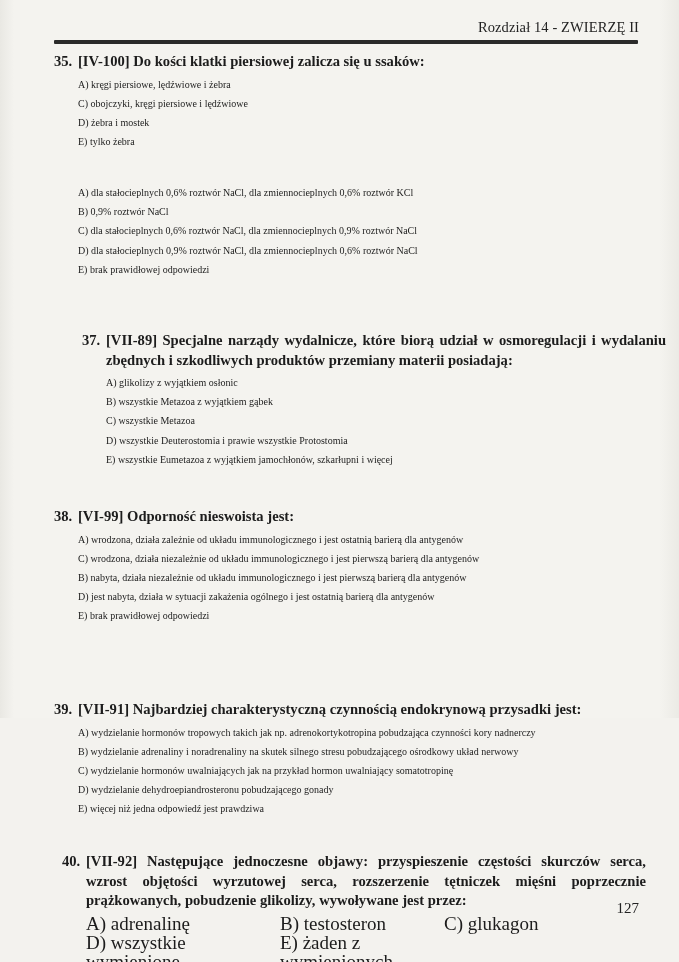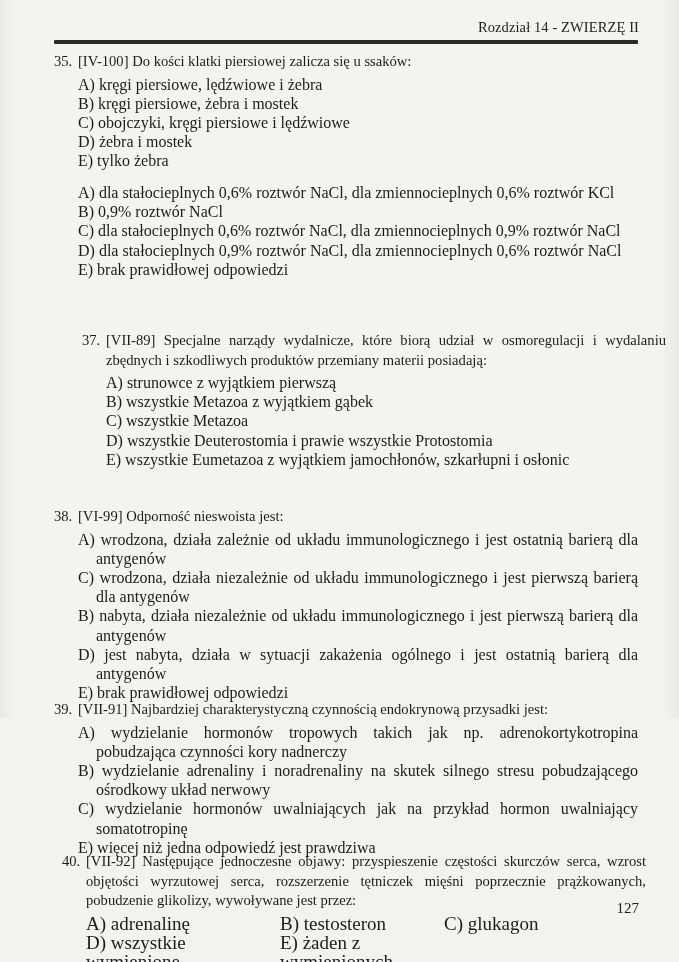--- a/index.html
+++ b/index.html
@@ -41,34 +41,34 @@
     .content {
       position: absolute;
       left: 54px;
       top: 52px;
       width: 584px;
     }
     .question {
       margin-bottom: 10px;
     }
     .q-stem {
-      font-weight: normal;
+      font-weight: bold;
       font-size: 14.6px;
       line-height: 19.5px;
       text-align: justify;
       padding-left: 24px;
       text-indent: -24px;
       margin-bottom: 3px;
     }
     .q-num { display: inline-block; width: 24px; text-indent: 0; }
     .options {
       padding-left: 24px;
     }
     .option {
-      font-size: 16px;
+      font-size: 10px;
       line-height: 19.2px;
       text-align: justify;
       padding-left: 18px;
       text-indent: -18px;
     }
     .grid-options {
       padding-left: 24px;
       display: grid;
       grid-template-columns: 194px 164px 160px;
       font-size: 19px;
@@ -96,65 +96,65 @@
 
   <div class="running-head">Rozdział 14 - ZWIERZĘ II</div>
   <div class="head-rule"></div>
 
   <div class="content">
 
     <div class="question" id="q35">
       <div class="q-stem"><span class="q-num">35.</span><span>[IV-100] Do kości klatki piersiowej zalicza się u ssaków:</span></div>
       <div class="options">
         <div class="option">A) kręgi piersiowe, lędźwiowe i żebra</div>
-        <div class="option">B) kręgi piersiowe, żebra i mostek</div>
         <div class="option">C) obojczyki, kręgi piersiowe i lędźwiowe</div>
         <div class="option">D) żebra i mostek</div>
         <div class="option">E) tylko żebra</div>
       </div>
     </div>
 
     <div class="question" id="q36">
       <div class="options">
         <div class="option">A) dla stałocieplnych 0,6% roztwór NaCl, dla zmiennocieplnych 0,6% roztwór KCl</div>
         <div class="option">B) 0,9% roztwór NaCl</div>
         <div class="option">C) dla stałocieplnych 0,6% roztwór NaCl, dla zmiennocieplnych 0,9%  roztwór NaCl</div>
         <div class="option">D) dla stałocieplnych 0,9% roztwór NaCl, dla zmiennocieplnych 0,6%  roztwór NaCl</div>
         <div class="option">E) brak prawidłowej odpowiedzi</div>
       </div>
     </div>
 
     <div class="question" id="q37">
       <div class="q-stem"><span class="q-num">37.</span><span>[VII-89] Specjalne narządy wydalnicze, które biorą udział w osmoregulacji i wydalaniu zbędnych i szkodliwych produktów przemiany materii posiadają:</span></div>
       <div class="options">
-        <div class="option">A) strunowce z wyjątkiem pierwszą</div>
+        <div class="option">A) glikolizy z wyjątkiem osłonic</div>
         <div class="option">B) wszystkie Metazoa z wyjątkiem gąbek</div>
         <div class="option">C) wszystkie Metazoa</div>
         <div class="option">D) wszystkie Deuterostomia i prawie wszystkie Protostomia</div>
-        <div class="option">E) wszystkie Eumetazoa z wyjątkiem jamochłonów, szkarłupni i osłonic</div>
+        <div class="option">E) wszystkie Eumetazoa z wyjątkiem jamochłonów, szkarłupni i więcej</div>
       </div>
     </div>
 
     <div class="question" id="q38">
       <div class="q-stem"><span class="q-num">38.</span><span>[VI-99] Odporność nieswoista jest:</span></div>
       <div class="options">
         <div class="option">A) wrodzona, działa zależnie od układu immunologicznego i jest ostatnią barierą dla antygenów</div>
         <div class="option">C) wrodzona, działa niezależnie od układu immunologicznego i jest pierwszą barierą dla antygenów</div>
         <div class="option">B) nabyta, działa niezależnie od układu immunologicznego i jest pierwszą barierą dla antygenów</div>
         <div class="option">D) jest nabyta, działa w sytuacji zakażenia ogólnego i jest ostatnią barierą dla antygenów</div>
         <div class="option">E) brak prawidłowej odpowiedzi</div>
       </div>
     </div>
 
     <div class="question" id="q39">
       <div class="q-stem"><span class="q-num">39.</span><span>[VII-91] Najbardziej charakterystyczną czynnością endokrynową przysadki jest:</span></div>
       <div class="options">
         <div class="option">A) wydzielanie hormonów tropowych takich jak np. adrenokortykotropina pobudzająca czynności kory nadnerczy</div>
         <div class="option">B) wydzielanie adrenaliny i noradrenaliny na skutek silnego stresu pobudzającego ośrodkowy układ nerwowy</div>
         <div class="option">C) wydzielanie hormonów uwalniających jak na przykład hormon uwalniający somatotropinę</div>
+        <div class="option">D) wydzielanie dehydroepiandrosteronu pobudzającego gonady</div>
         <div class="option">E) więcej niż jedna odpowiedź jest prawdziwa</div>
       </div>
     </div>
 
     <div class="question" id="q40">
       <div class="q-stem"><span class="q-num">40.</span><span>[VII-92] Następujące jednoczesne objawy: przyspieszenie częstości skurczów serca, wzrost objętości wyrzutowej serca, rozszerzenie tętniczek mięśni poprzecznie prążkowanych, pobudzenie glikolizy, wywoływane jest przez:</span></div>
       <div class="grid-options">
         <div>A) adrenalinę</div>
         <div>B) testosteron</div>
         <div>C) glukagon</div>

